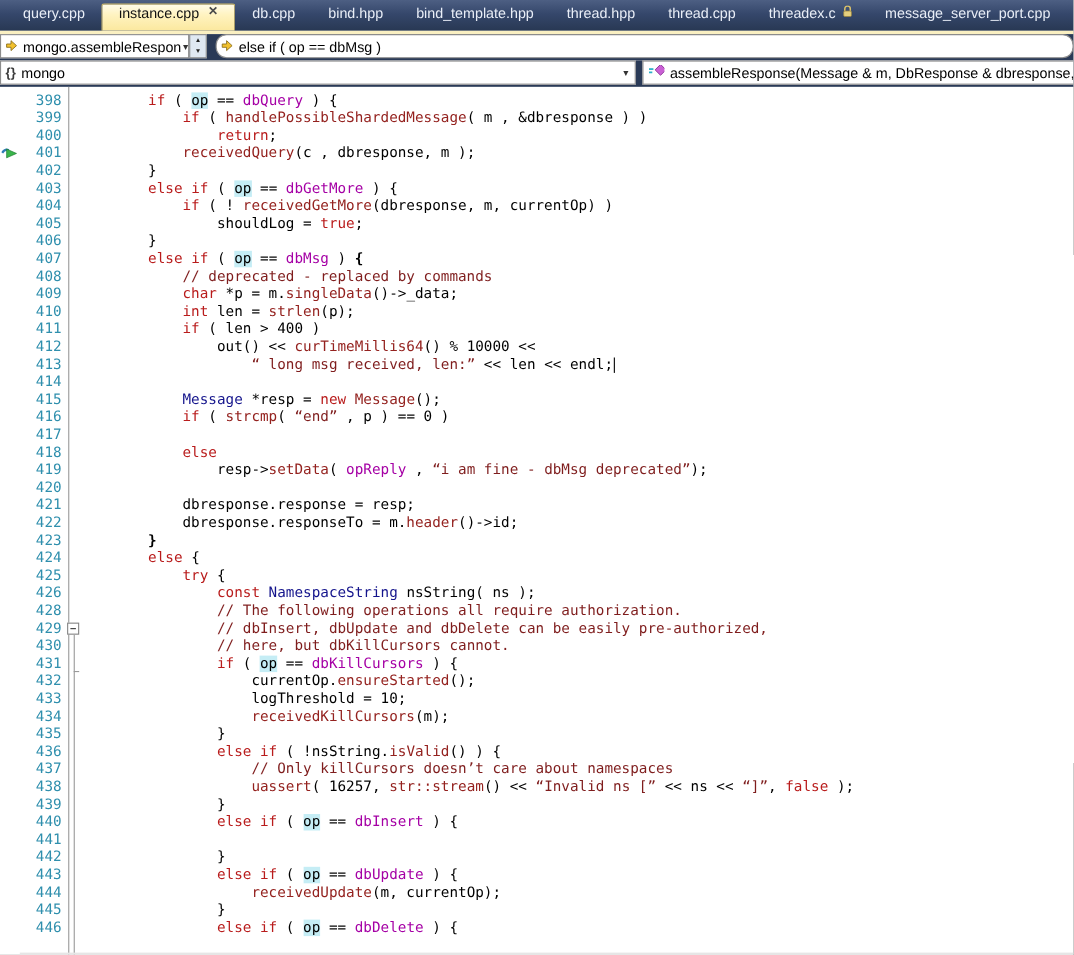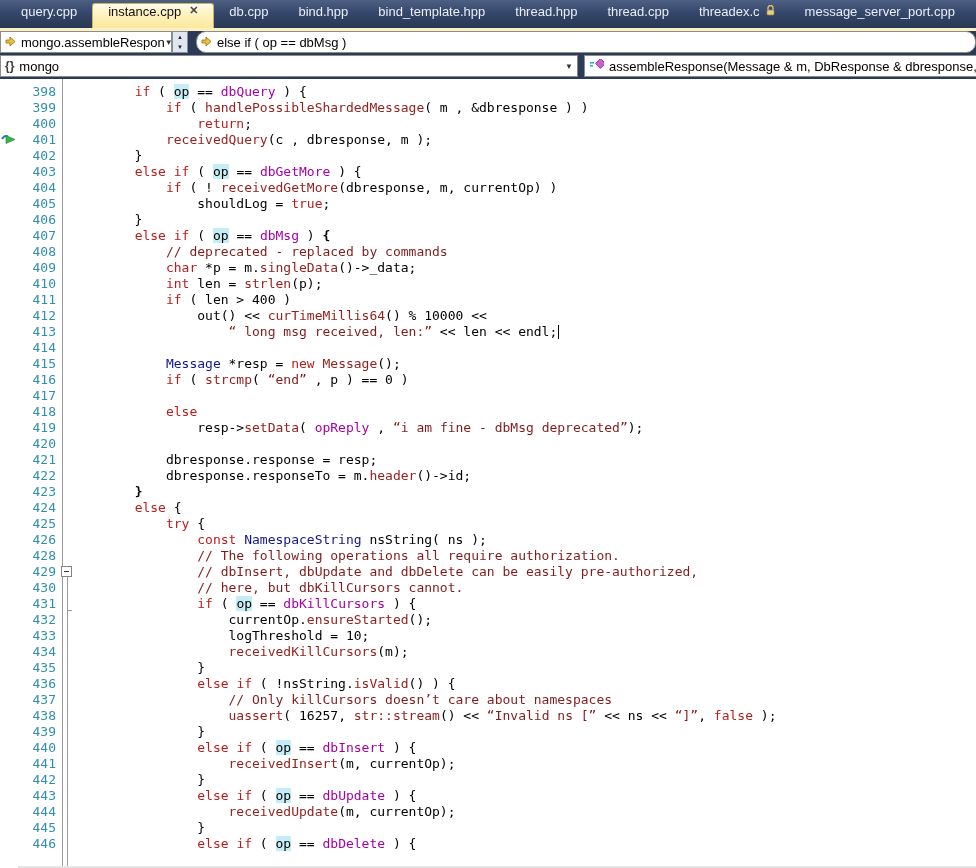--- a/index.html
+++ b/index.html
@@ -183,21 +183,21 @@
         <div class="line"><span class="ln">431</span><span class="code"><span class="p">                </span><span class="k">if</span><span class="p"> ( </span><span class="h">op</span><span class="p"> == </span><span class="e">dbKillCursors</span><span class="p"> ) {</span></span></div>
         <div class="line"><span class="ln">432</span><span class="code"><span class="p">                    currentOp.</span><span class="f">ensureStarted</span><span class="p">();</span></span></div>
         <div class="line"><span class="ln">433</span><span class="code"><span class="p">                    logThreshold = 10;</span></span></div>
         <div class="line"><span class="ln">434</span><span class="code"><span class="p">                    </span><span class="f">receivedKillCursors</span><span class="p">(m);</span></span></div>
         <div class="line"><span class="ln">435</span><span class="code"><span class="p">                }</span></span></div>
         <div class="line"><span class="ln">436</span><span class="code"><span class="p">                </span><span class="k">else</span><span class="p"> </span><span class="k">if</span><span class="p"> ( !nsString.</span><span class="f">isValid</span><span class="p">() ) {</span></span></div>
         <div class="line"><span class="ln">437</span><span class="code"><span class="p">                    </span><span class="c">// Only killCursors doesn’t care about namespaces</span></span></div>
         <div class="line"><span class="ln">438</span><span class="code"><span class="p">                    </span><span class="f">uassert</span><span class="p">( 16257, </span><span class="f">str::stream</span><span class="p">() &lt;&lt; </span><span class="s">“Invalid ns [”</span><span class="p"> &lt;&lt; ns &lt;&lt; </span><span class="s">“]”</span><span class="p">, </span><span class="k">false</span><span class="p"> );</span></span></div>
         <div class="line"><span class="ln">439</span><span class="code"><span class="p">                }</span></span></div>
         <div class="line"><span class="ln">440</span><span class="code"><span class="p">                </span><span class="k">else</span><span class="p"> </span><span class="k">if</span><span class="p"> ( </span><span class="h">op</span><span class="p"> == </span><span class="e">dbInsert</span><span class="p"> ) {</span></span></div>
-        <div class="line"><span class="ln">441</span><span class="code"><span class="p">                    </span><span class="f">receivedInsert</span><span class="p">(m, currentOp);</span></span></div>
+        <div class="line"><span class="ln">441</span></div>
         <div class="line"><span class="ln">442</span><span class="code"><span class="p">                }</span></span></div>
         <div class="line"><span class="ln">443</span><span class="code"><span class="p">                </span><span class="k">else</span><span class="p"> </span><span class="k">if</span><span class="p"> ( </span><span class="h">op</span><span class="p"> == </span><span class="e">dbUpdate</span><span class="p"> ) {</span></span></div>
         <div class="line"><span class="ln">444</span><span class="code"><span class="p">                    </span><span class="f">receivedUpdate</span><span class="p">(m, currentOp);</span></span></div>
         <div class="line"><span class="ln">445</span><span class="code"><span class="p">                }</span></span></div>
         <div class="line"><span class="ln">446</span><span class="code"><span class="p">                </span><span class="k">else</span><span class="p"> </span><span class="k">if</span><span class="p"> ( </span><span class="h">op</span><span class="p"> == </span><span class="e">dbDelete</span><span class="p"> ) {</span></span></div>
       </div>
     <div id="fold-line"></div>
     <div id="fold-tick"></div>
     <div id="fold-box"></div>
     <div id="bottom-edge"></div>

